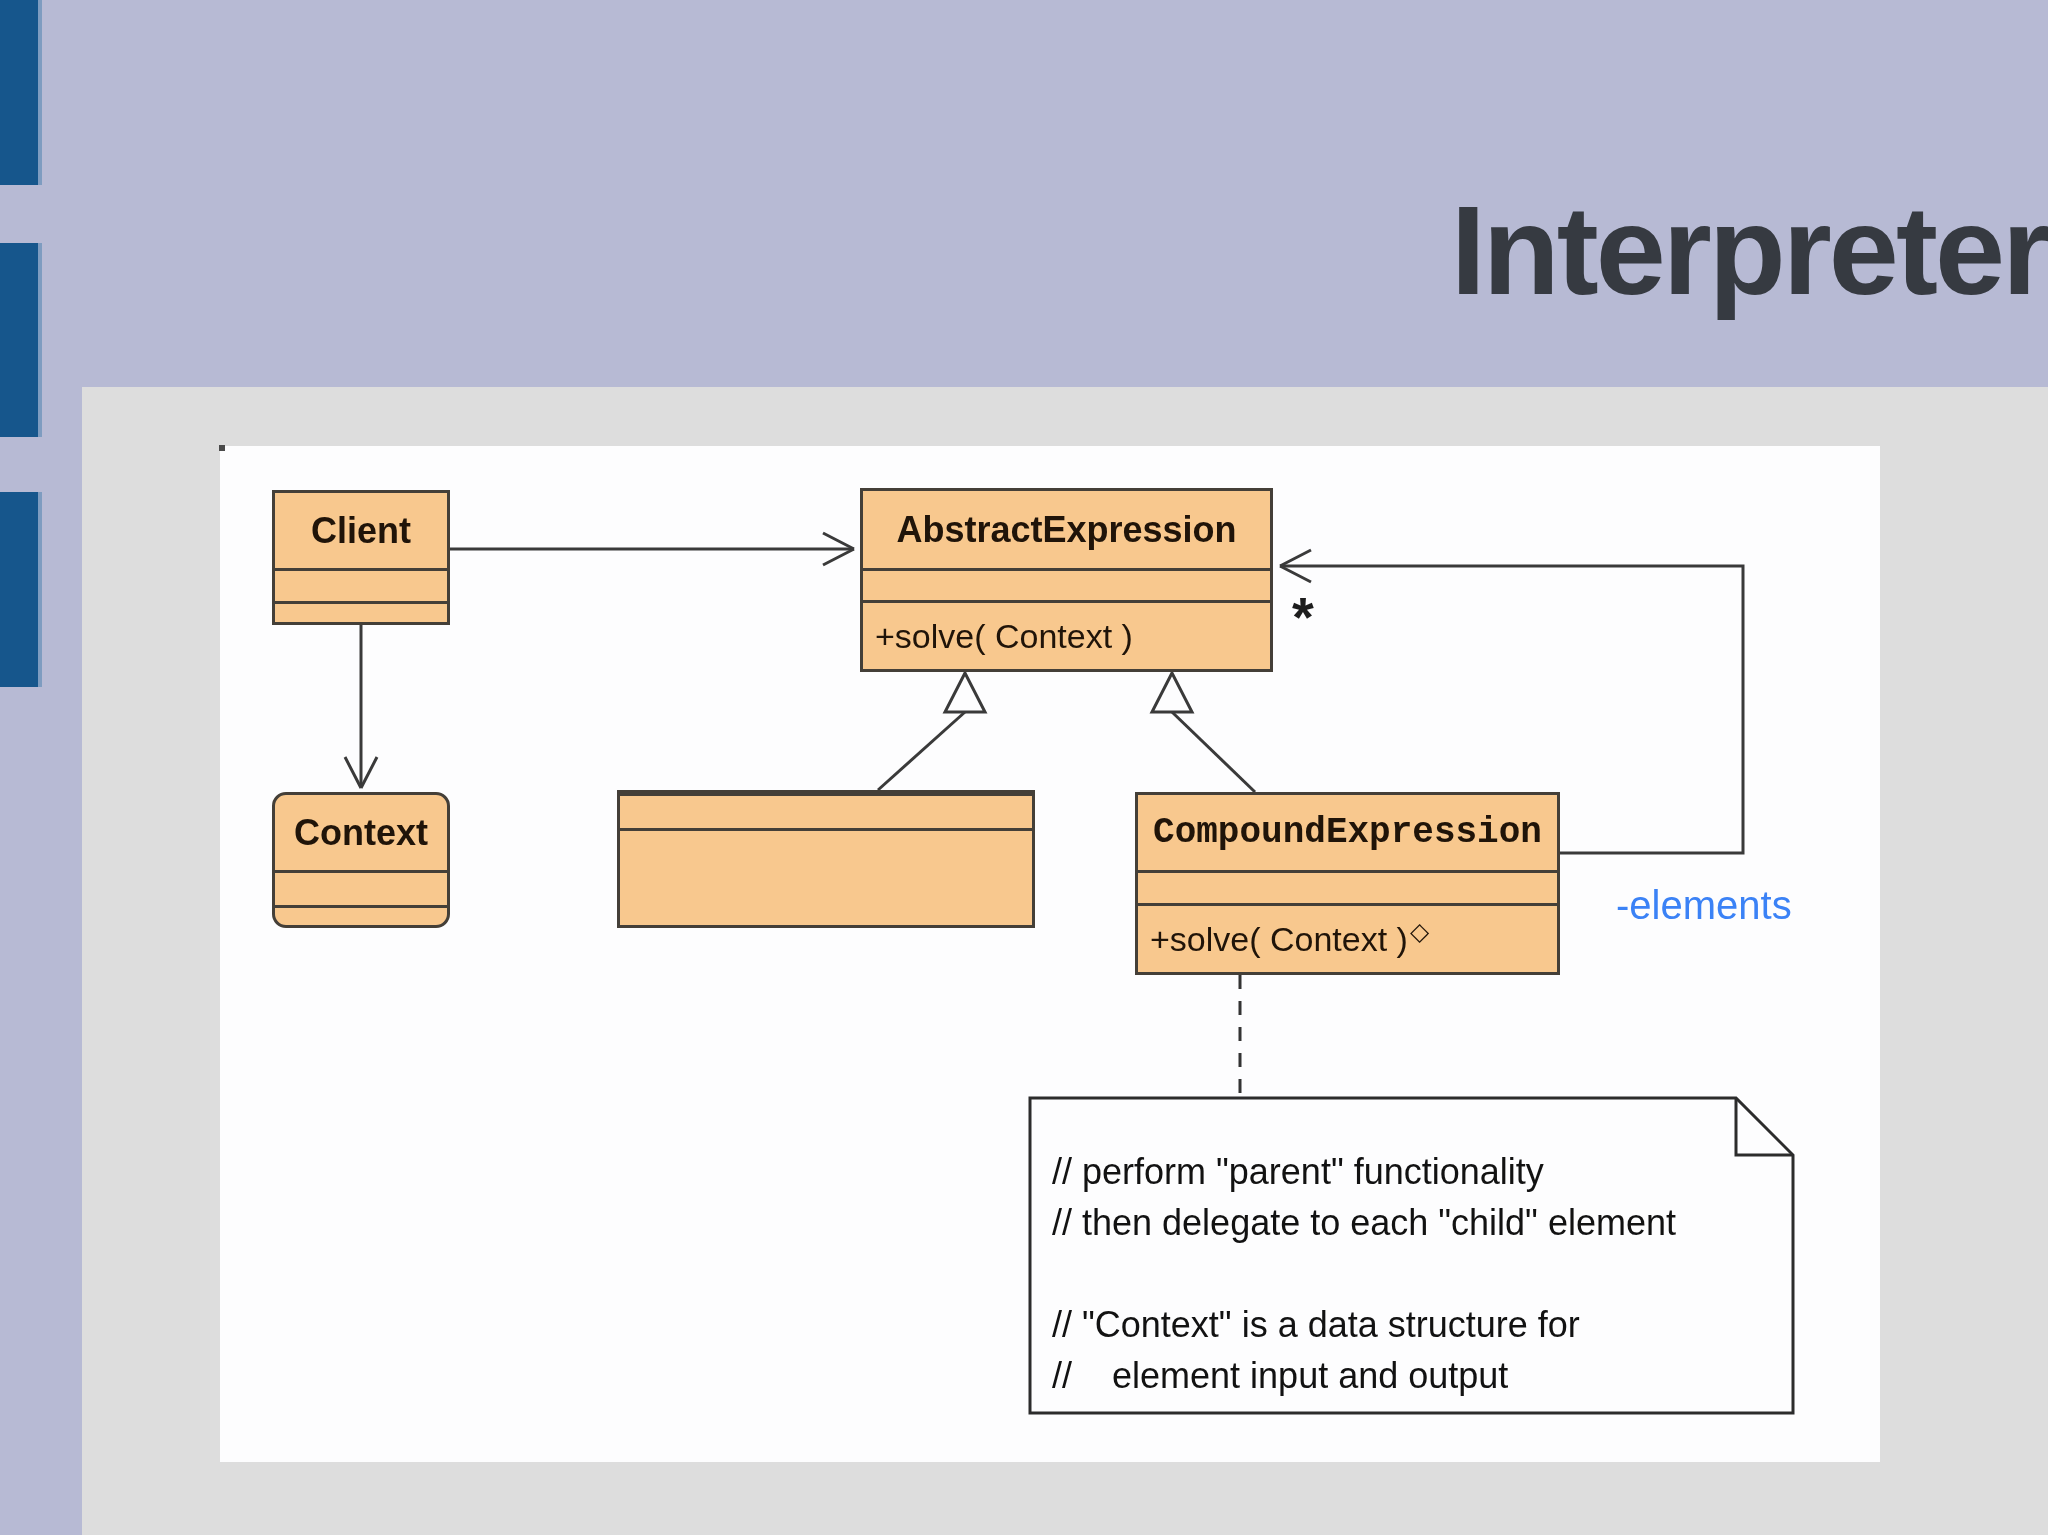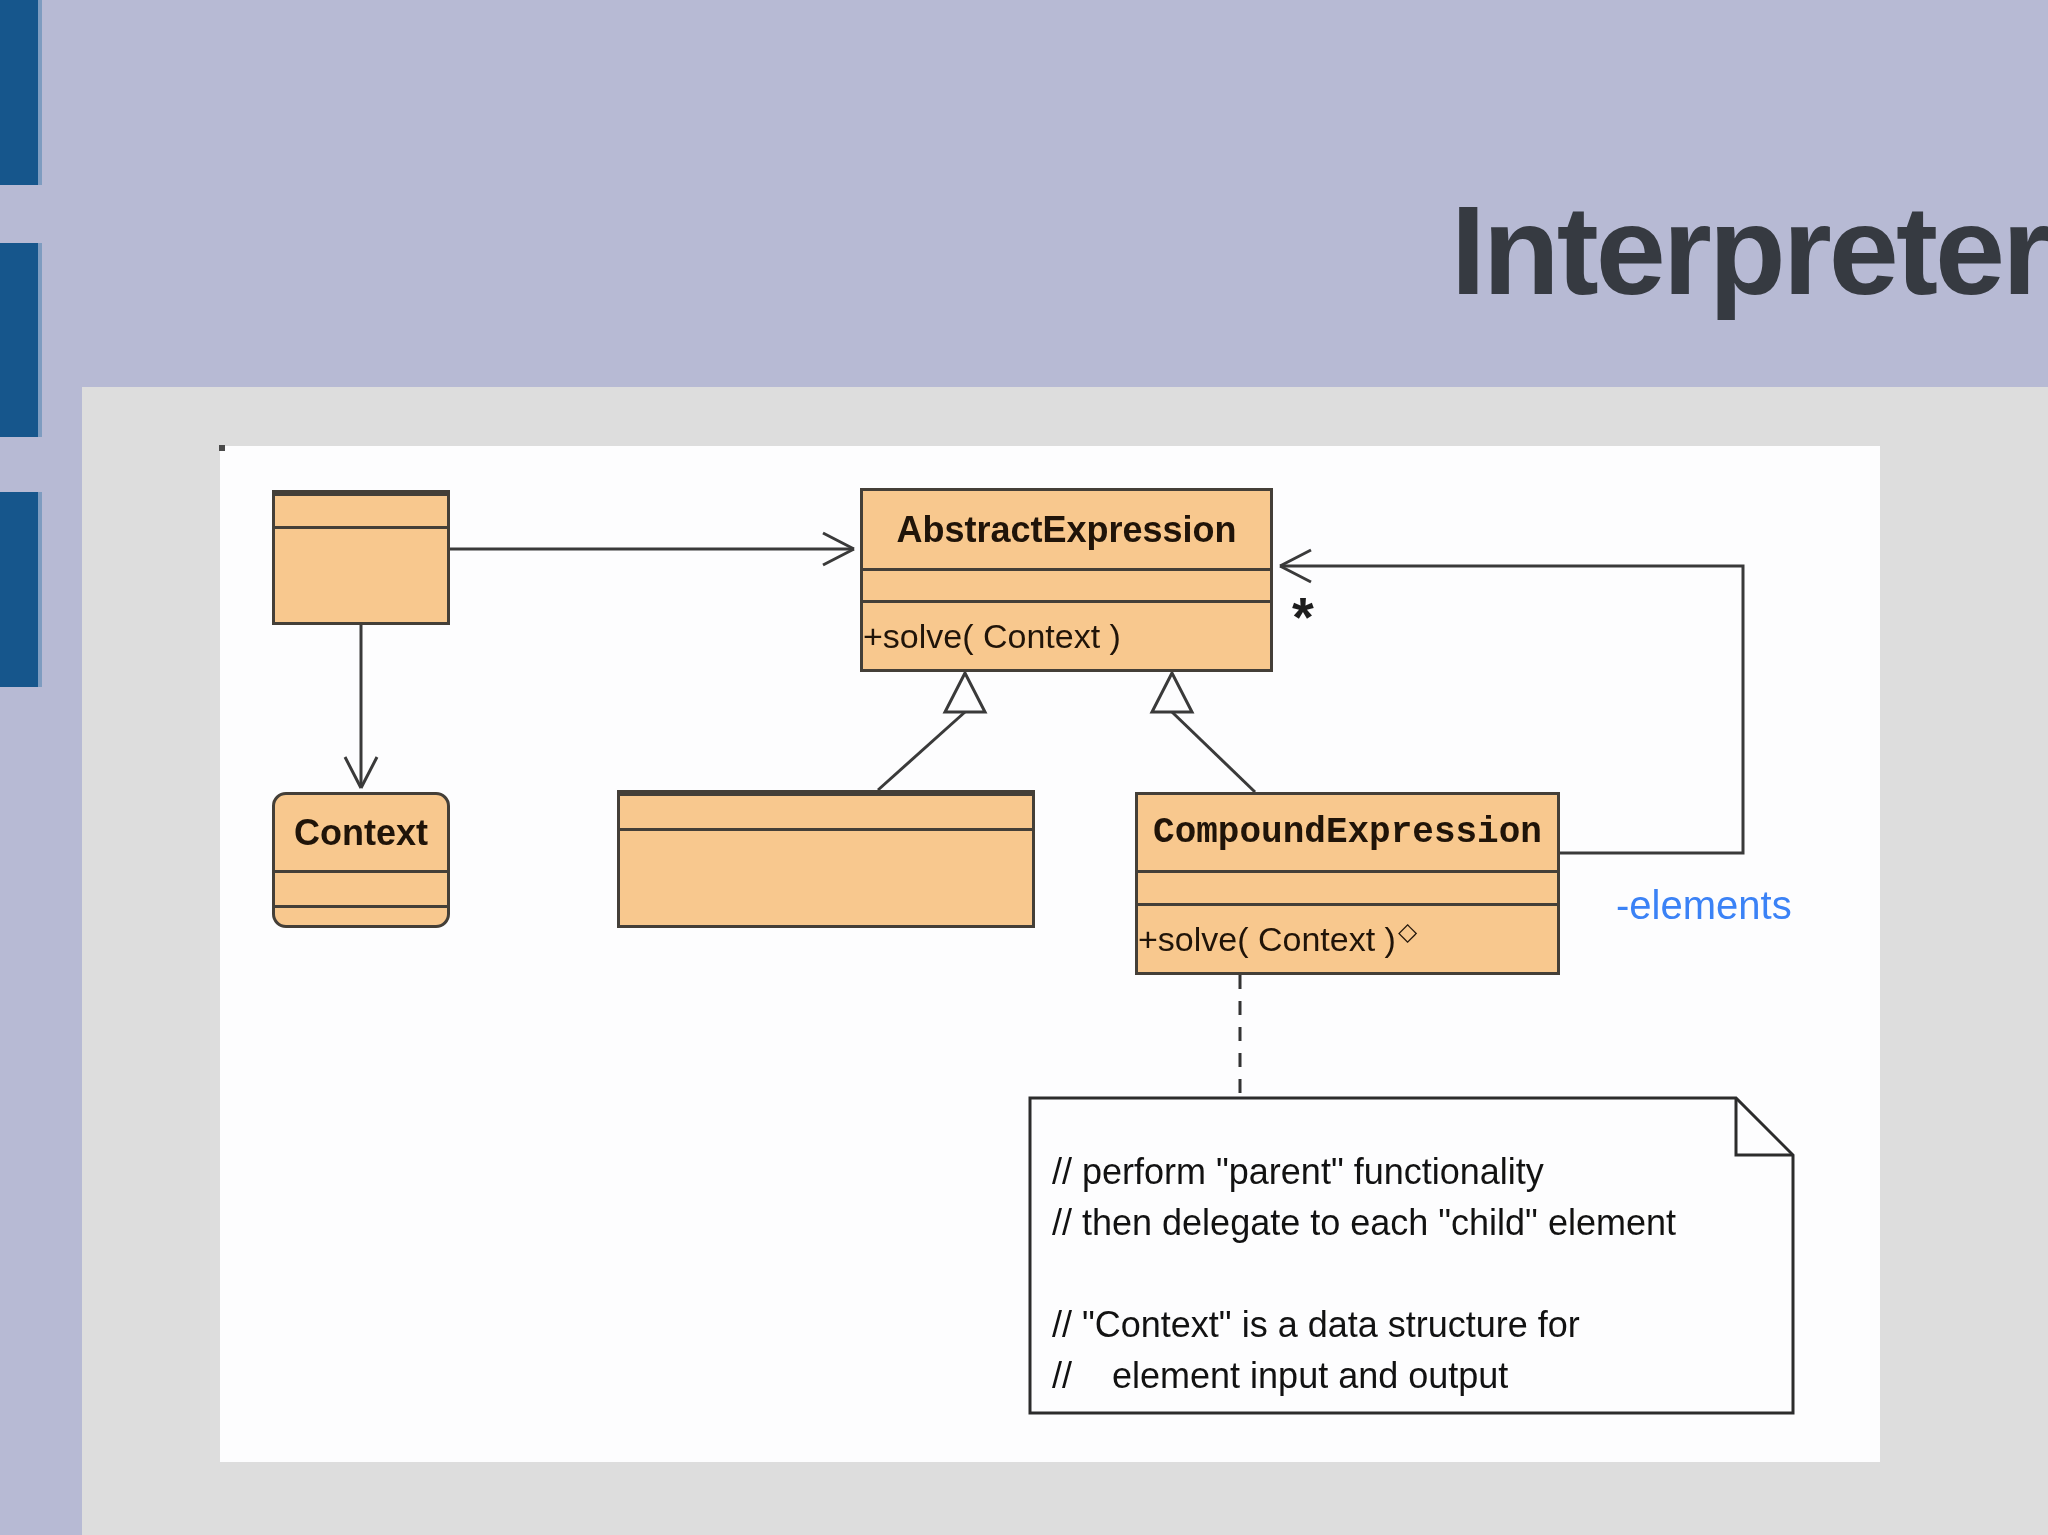--- a/index.html
+++ b/index.html
@@ -60,20 +60,21 @@
     box-sizing:border-box;
   }
   .c-attrs {
     border-top:3px solid #443f38;
     box-sizing:border-box;
   }
   .c-methods {
     border-top:3px solid #443f38;
     flex:1;
     display:flex; align-items:center;
+    padding-left:12px;
     font-size:34px; color:#201409;
     box-sizing:border-box;
     white-space:pre;
   }
   .diamond-suffix {
     font-size:25px;
     transform:translateY(-8px);
     margin-left:2px;
   }
 
@@ -149,20 +150,21 @@
         <line x1="952" y1="266" x2="1035" y2="346" stroke="#3a3a3a" stroke-width="3"></line>
         <polygon points="952,227 932,266 972,266" fill="#fdfdfe" stroke="#3a3a3a" stroke-width="3"></polygon>
 
         <polyline points="1340,407 1523,407 1523,120 1060,120" fill="none" stroke="#3a3a3a" stroke-width="3"></polyline>
         <path d="M1060,120 L1091,104 M1060,120 L1091,136" fill="none" stroke="#3a3a3a" stroke-width="3"></path>
 
         <line x1="1020" y1="529" x2="1020" y2="650" stroke="#333333" stroke-width="3" stroke-dasharray="14 12"></line>
       </svg>
 
       <div class="uml-class" id="class-client">
+        <div class="c-title">Client</div>
         <div class="c-attrs"></div>
         <div class="c-methods"></div>
       </div>
 
       <div class="uml-class" id="class-abstract">
         <div class="c-title">AbstractExpression</div>
         <div class="c-attrs"></div>
         <div class="c-methods">+solve( Context )</div>
       </div>
 

